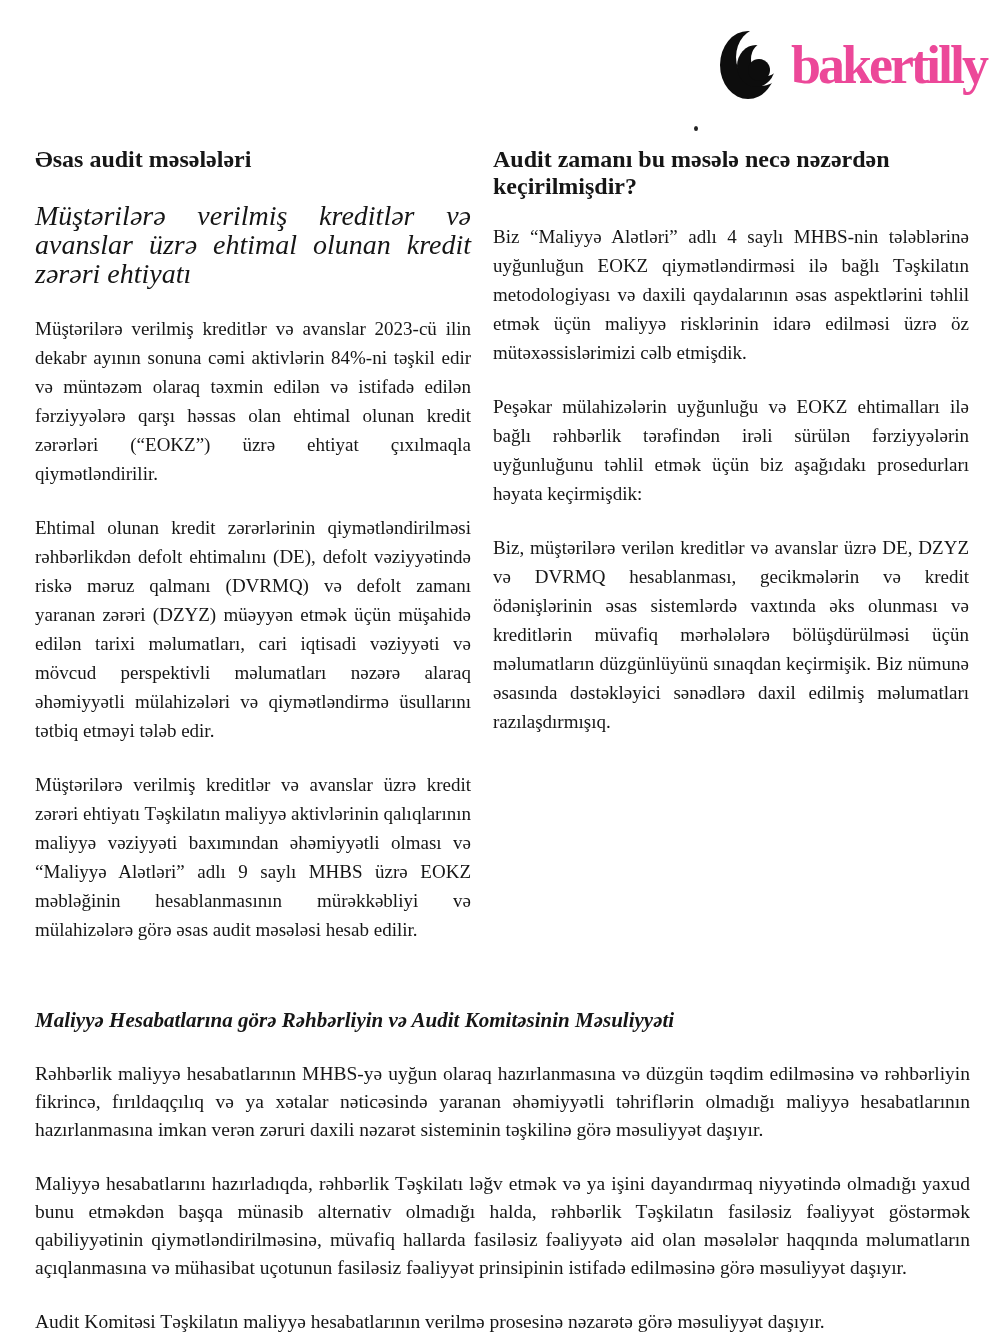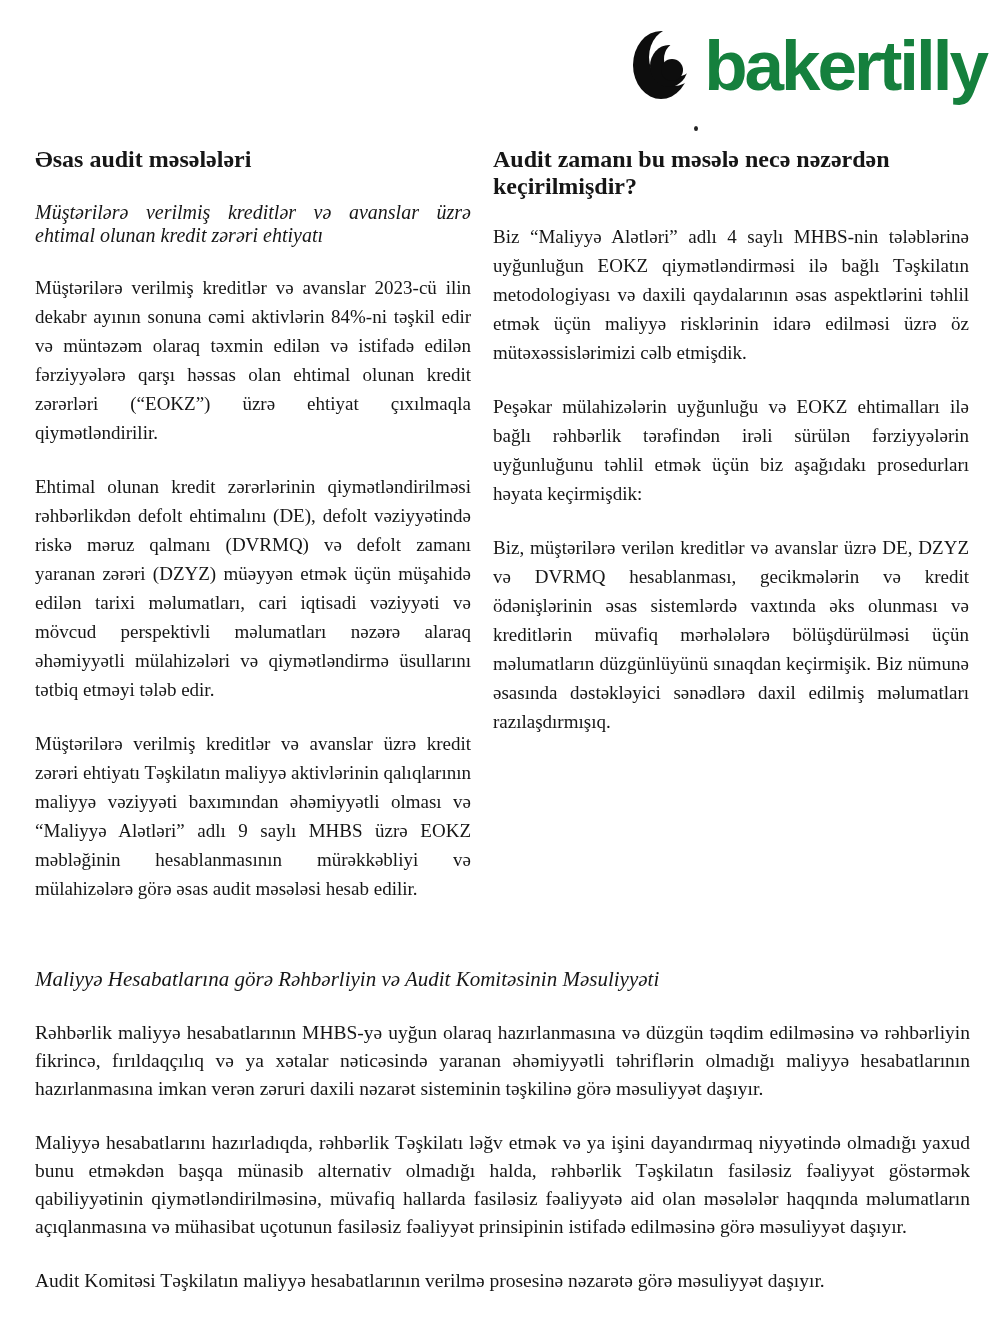--- a/index.html
+++ b/index.html
@@ -16,25 +16,25 @@
   
   .logo-row{
     display:flex;
     justify-content:flex-end;
     align-items:center;
     padding:24px 14px 0 0;
     gap:8px;
   }
   .logo-mark{width:64px;height:78px;flex:0 0 auto;}
   .logo-text{
-    font-family:Liberation Sans, sans-serif;
+    font-family:Liberation Serif, serif;
     font-weight:700;
-    font-size:71px;
+    font-size:54px;
     letter-spacing:-3px;
-    color:#15803d;
+    color:#ec4899;
     line-height:1;
     transform:translateY(2px);
   }
   .artifact-dot{
     position:absolute;
     left:694px;top:126px;
     width:4px;height:5px;
     background:#222;
     border-radius:50%;
   }
@@ -49,38 +49,38 @@
   .col-right{width:476px;flex:0 0 auto;}
   h2.col-heading{
     font-size:24px;
     line-height:27px;
     margin:0 0 22px 0;
     font-weight:700;
   }
   .col-left h2.col-heading{margin-bottom:28px;}
   p.subheading{
     font-style:italic;
-    font-size:20px;
-    line-height:23px;
+    font-size:28px;
+    line-height:29px;
     margin:0 0 26px 0;
     text-align:justify;
   }
   p.body{
     font-size:19px;
     line-height:29px;
     text-align:justify;
     margin:0 0 25px 0;
   }
   
   .bottom{
     padding:38px 30px 0 35px;
     box-sizing:border-box;
   }
   h3.section-heading{
-    font-weight:400;
+    font-weight:700;
     font-style:italic;
     font-size:21px;
     line-height:27px;
     margin:0 0 26px 0;
   }
   .bottom p.body{
     font-size:19.5px;
     line-height:28px;
     margin-bottom:26px;
     font-family:Liberation Serif, serif;

